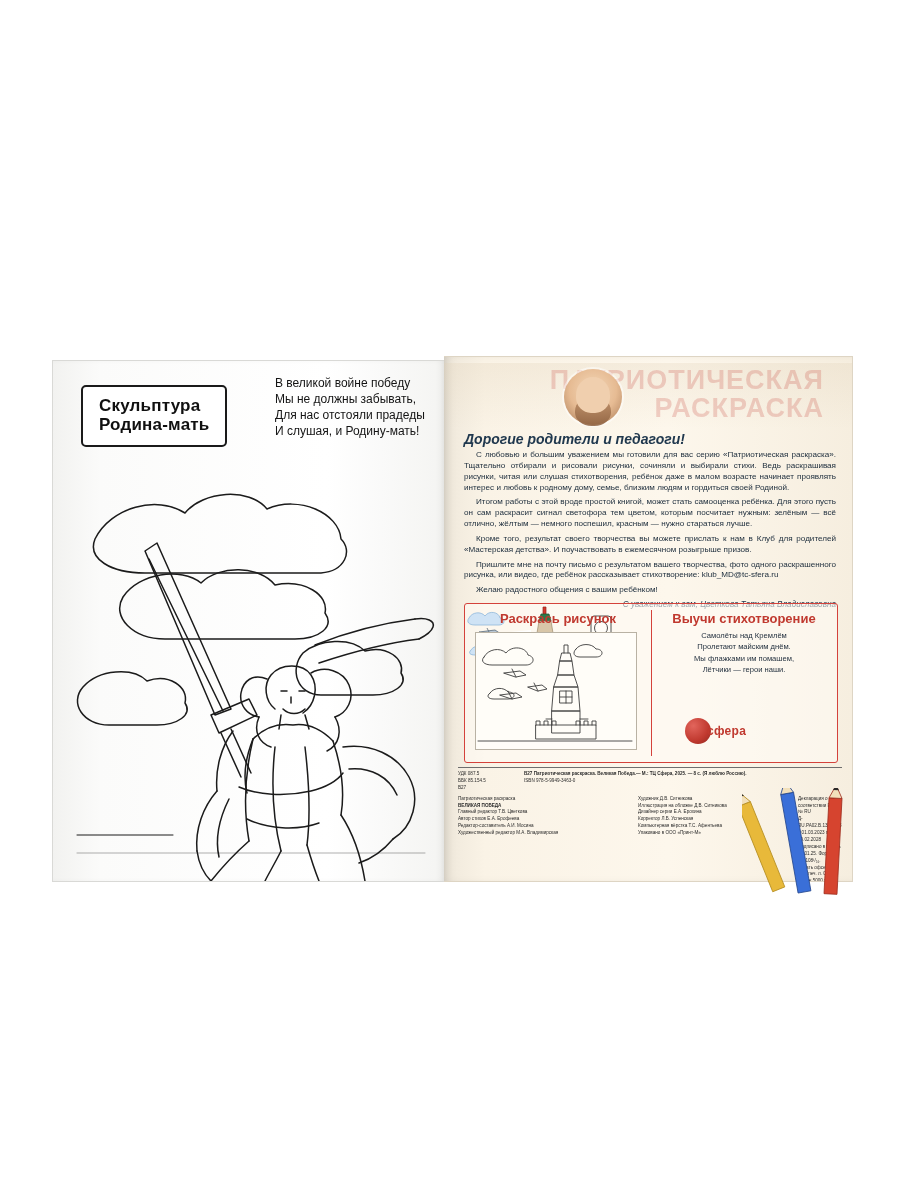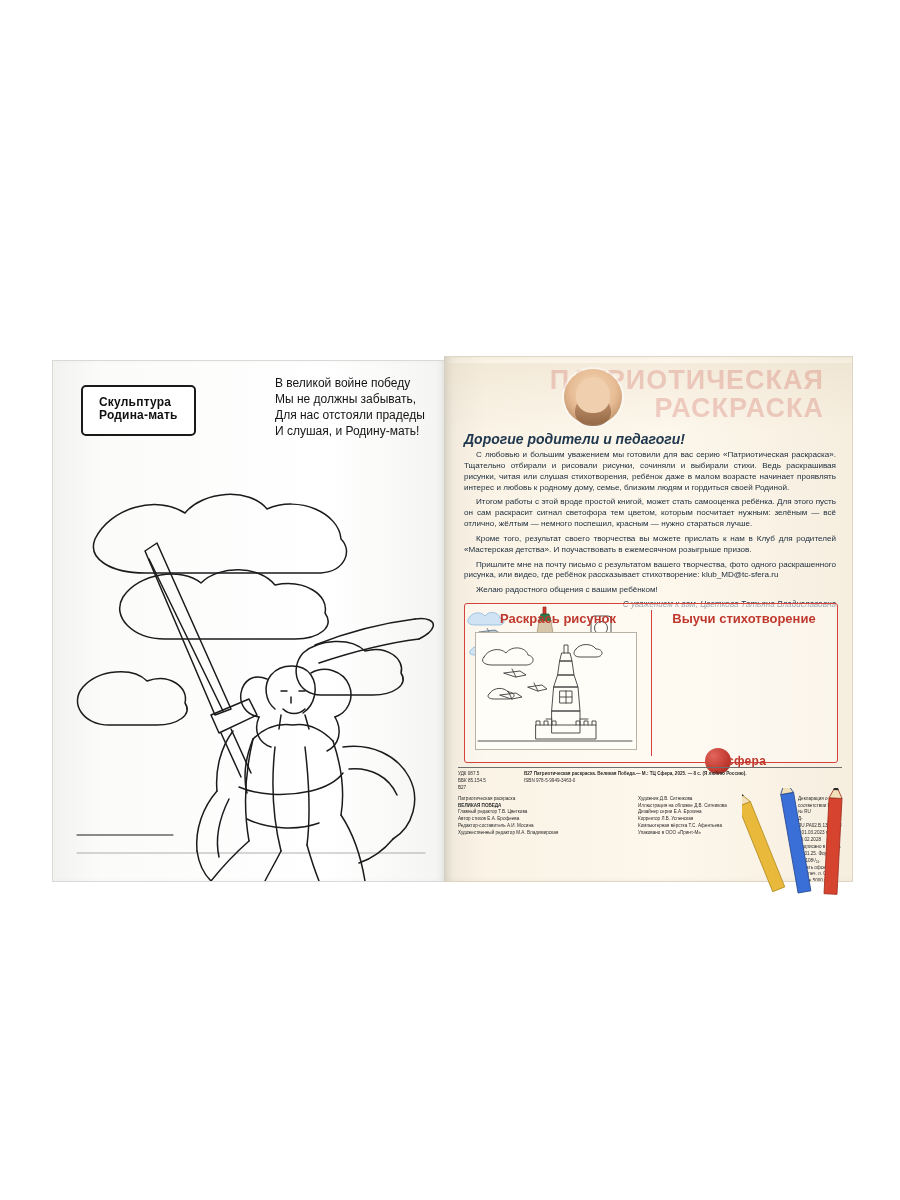--- a/index.html
+++ b/index.html
@@ -52,21 +52,21 @@
   #title-box {
     position: absolute;
     left: 28px;
     top: 24px;
     padding: 9px 16px 11px 16px;
     border: 2px solid #1a1a1a;
     border-radius: 5px;
     background: #ffffff;
   }
   #title-box .t-line {
-    font-size: 12px;
+    font-size: 17px;
     font-weight: bold;
     color: #101010;
     line-height: 1.12;
     letter-spacing: 0.2px;
     white-space: nowrap;
   }
 
   #poem-left {
     position: absolute;
     left: 222px;
@@ -230,25 +230,24 @@
     position: absolute;
     border: 1px solid #b9b2a4;
     background: #fffdf8;
   }
   #mini-left  { left: 10px; top: 28px;  width: 160px; height: 116px; }
   #mini-right { left: 190px; top: 72px; width: 172px; height: 72px; border: none; background: transparent; }
 
   
   #sfera-logo {
     position: absolute;
-    left: 240px;
+    left: 220px;
     top: 112px;
     width: 54px;
     height: 30px;
-    margin-top: 30px;
   }
   #sfera-logo .ball {
     position: absolute;
     left: 0; top: 2px;
     width: 26px; height: 26px;
     border-radius: 50%;
     background: radial-gradient(circle at 32% 30%, #e2655c 0%, #c0392f 60%, #8e2820 100%);
   }
   #sfera-logo .word {
     position: absolute;
@@ -404,20 +403,26 @@
       <p>Желаю радостного общения с вашим ребёнком!</p>
       <div class="sign">С уважением к вам, Цветкова Татьяна Владиславовна</div>
     </div>
 
     <div id="panel">
       <div id="panel-divider"></div>
 
       <div class="panel-head" id="panel-head-left">Раскрась рисунок</div>
       <div class="panel-head" id="panel-head-right">Выучи стихотворение</div>
 
+      <div id="verse">
+        <div>Самолёты над Кремлём</div>
+        <div>Пролетают майским днём.</div>
+        <div>Мы флажками им помашем,</div>
+        <div>Лётчики — герои наши.</div>
+      </div>
 
       <div class="mini-art" id="mini-left">
         <svg width="158" height="114" viewBox="0 0 158 114" xmlns="http://www.w3.org/2000/svg">
           <g fill="none" stroke="#3c3c3c" stroke-width="0.9" stroke-linejoin="round" stroke-linecap="round">
 
             <path d="M8 24 C12 16, 24 14, 30 20 C36 12, 50 14, 52 22 C60 24, 58 32, 50 32 L16 32 C8 32, 4 28, 8 24 Z"></path>
             <path d="M100 16 C104 10, 116 10, 120 16 C128 16, 128 24, 120 24 L104 24 C98 24, 96 20, 100 16 Z"></path>
             <path d="M14 60 C18 54, 28 54, 32 59 C40 59, 40 66, 32 66 L18 66 C12 66, 10 63, 14 60 Z"></path>
 
             <path d="M28 40 L44 38 L50 42 L40 44 Z"></path>

